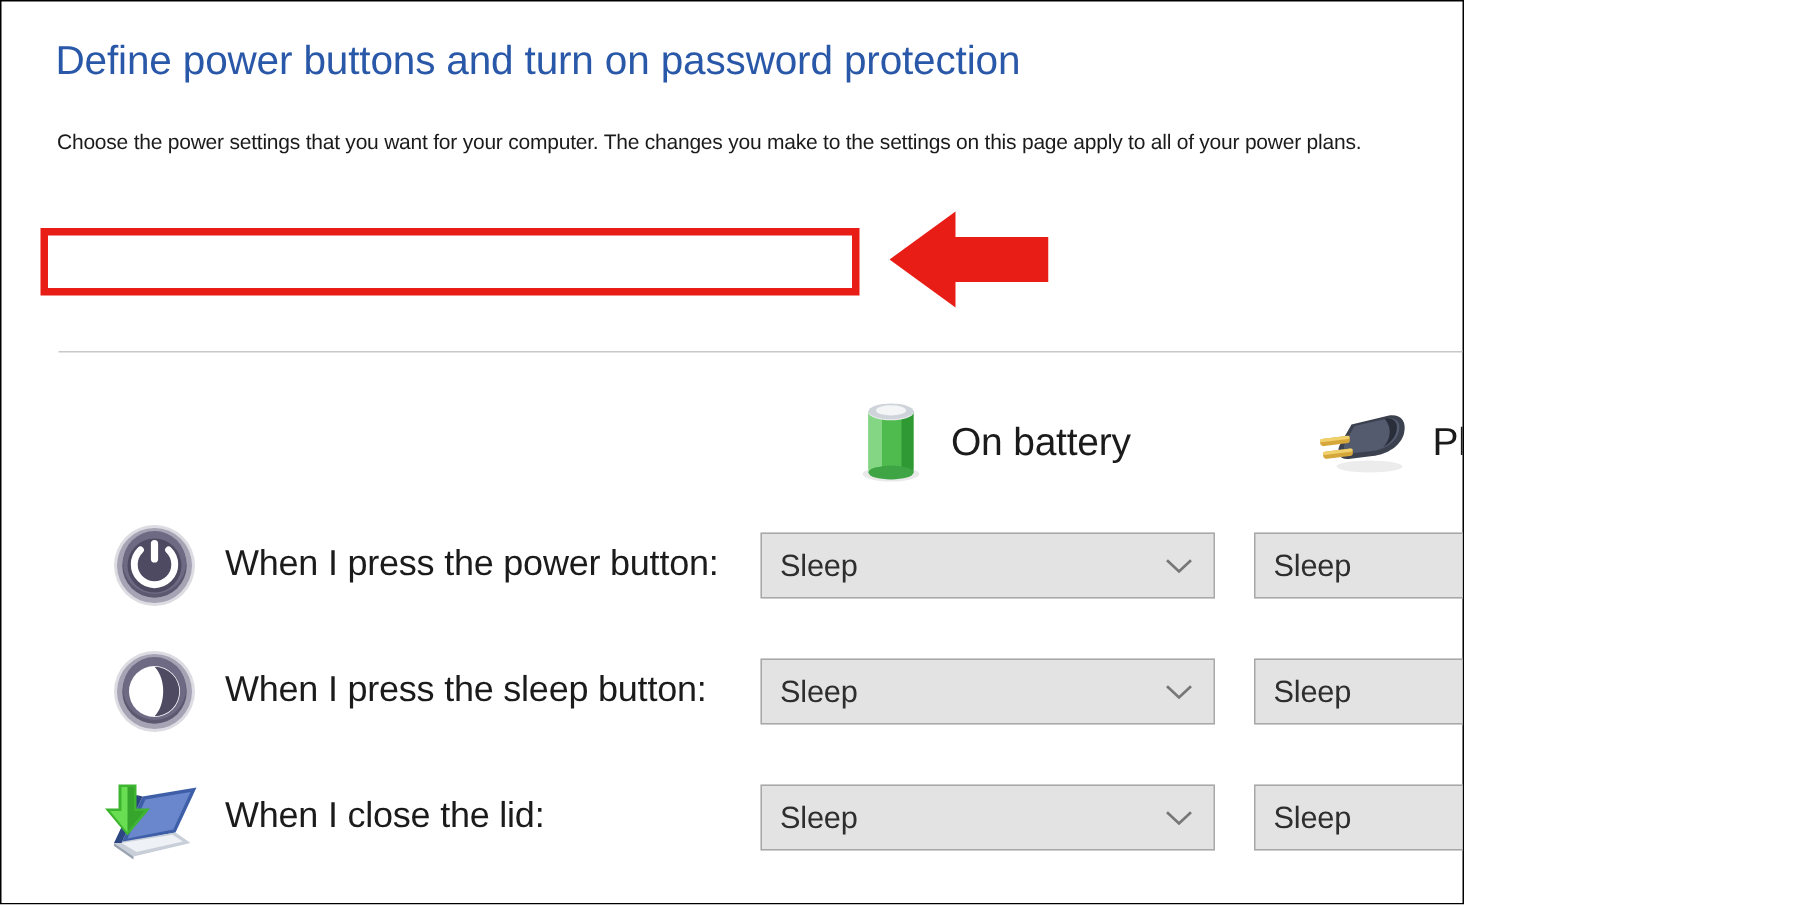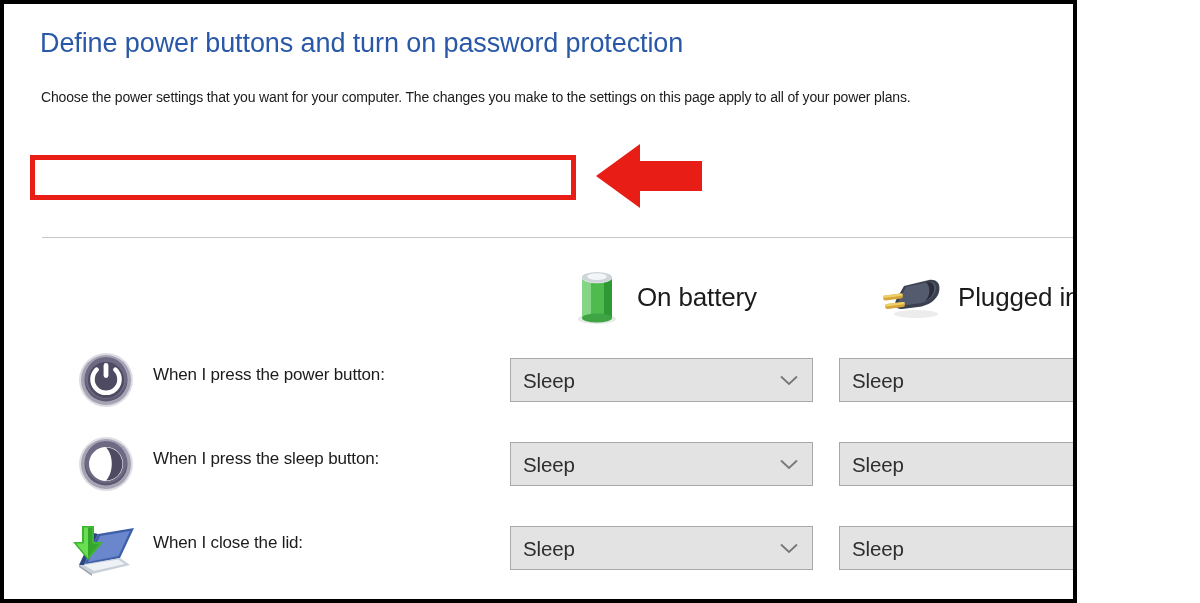--- a/index.html
+++ b/index.html
@@ -2,25 +2,25 @@
 <html><head>
 <meta charset="utf-8">
 <style>
   html, body {
     margin: 0;
     padding: 0;
     background: #ffffff;
   }
   #screen {
     position: relative;
-    width: 1077px;
+    width: 976px;
     height: 603px;
     background: #ffffff;
     box-sizing: border-box;
-    border: 4px solid #000000;
+    border: 1px solid #000000;
     overflow: hidden;
     font-family: "Liberation Sans", sans-serif;
     -webkit-font-smoothing: antialiased;
   }
 
   
   .page-title {
     position: absolute;
     left: 36px;
     top: 22px;
@@ -150,21 +150,21 @@
     left: 74px;
     top: 4px;
     width: 56px;
     height: 56px;
   }
   .row-icon.lid { left: 66px; top: 6px; width: 72px; height: 56px; }
   .row-label {
     position: absolute;
     left: 149px;
     top: 17px;
-    font-size: 17px;
+    font-size: 24px;
     color: #1b1b1b;
     white-space: nowrap;
     letter-spacing: -0.15px;
   }
   .combo {
     position: absolute;
     top: 10px;
     width: 303px;
     height: 44px;
     background: #e3e3e3;

